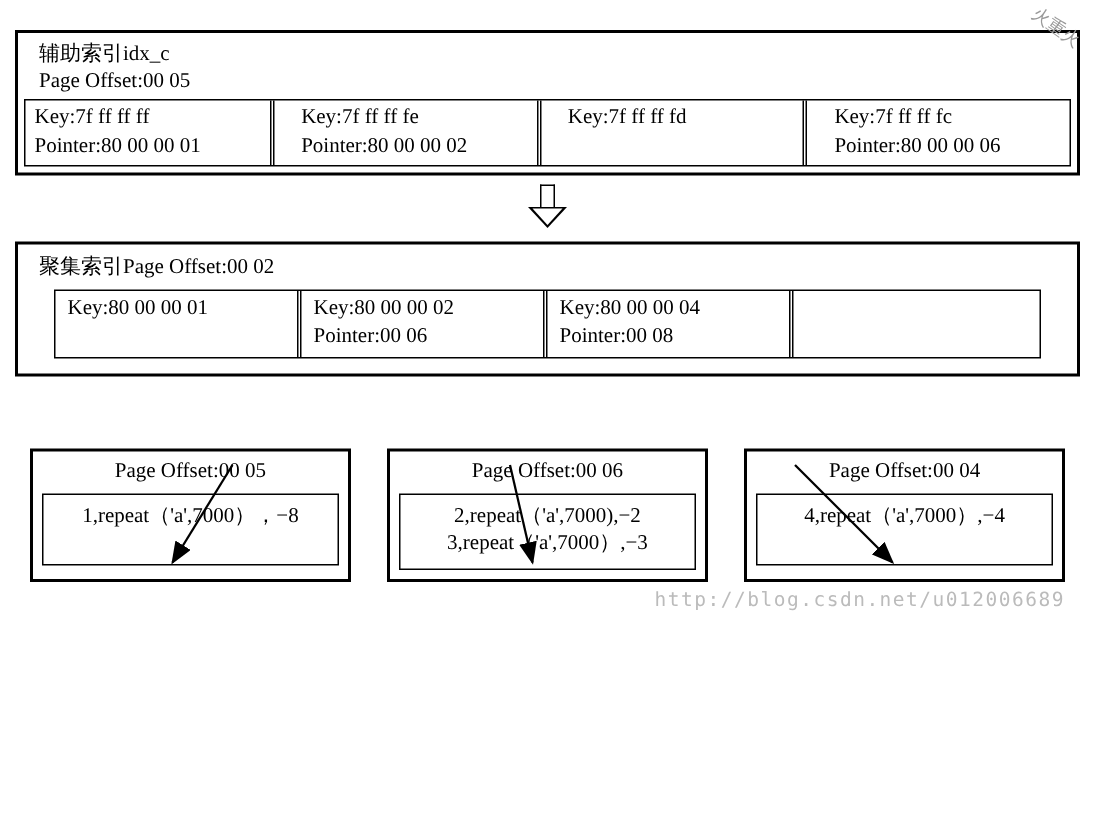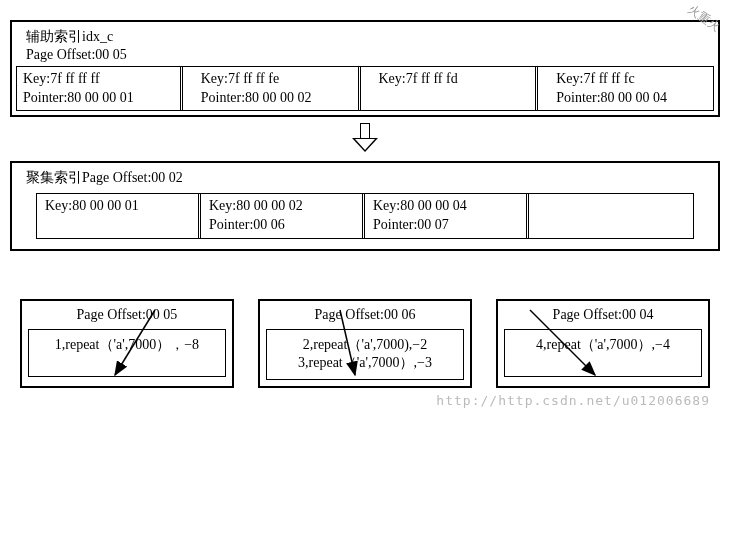--- a/index.html
+++ b/index.html
@@ -113,21 +113,21 @@
     </div>
     <div class="cell dbl">
       <div>Key:7f ff ff fe</div>
       <div>Pointer:80 00 00 02</div>
     </div>
     <div class="cell dbl">
       <div>Key:7f ff ff fd</div>
     </div>
     <div class="cell">
       <div>Key:7f ff ff fc</div>
-      <div>Pointer:80 00 00 04</div>
+      <div>Pointer:80 00 00 06</div>
     </div>
   </div>
 </div>
 
 <div class="hollow-arrow">
   <div class="shaft"></div>
     <div class="head"></div>
 </div>
 
 <div class="mid-block">
@@ -135,21 +135,21 @@
   <div class="mid-row">
     <div class="mid-cell dbl">
       <div>Key:80 00 00 01</div>
     </div>
     <div class="mid-cell dbl">
       <div>Key:80 00 00 02</div>
       <div>Pointer:00 06</div>
     </div>
     <div class="mid-cell dbl">
       <div>Key:80 00 00 04</div>
-      <div>Pointer:00 07</div>
+      <div>Pointer:00 08</div>
     </div>
     <div class="mid-cell"></div>
   </div>
 </div>
 
 <div class="bottom-row">
   <div class="leaf">
     <div class="leaf-title">Page Offset:00 05</div>
     <div class="leaf-body">1,repeat（'a',7000），−8</div>
   </div>
@@ -179,13 +179,13 @@
 
   <line x1="245" y1="435" x2="260" y2="435" stroke="#000" stroke-width="1.5" marker-end="url(#ah)"></line>
   <line x1="260" y1="448" x2="245" y2="448" stroke="#000" stroke-width="1.5" marker-end="url(#ah)"></line>
   <line x1="480" y1="435" x2="495" y2="435" stroke="#000" stroke-width="1.5" marker-end="url(#ah)"></line>
   <line x1="495" y1="448" x2="480" y2="448" stroke="#000" stroke-width="1.5" marker-end="url(#ah)"></line>
 
   <polyline points="600,480 600,505 120,505 120,480" fill="none" stroke="#000" stroke-width="1.5" marker-end="url(#ah)"></polyline>
   <polyline points="130,480 130,498 590,498 590,480" fill="none" stroke="#000" stroke-width="1.5" marker-end="url(#ah)"></polyline>
 </svg>
 
-<div class="watermark">http://http.csdn.net/u012006689</div>
+<div class="watermark">http://blog.csdn.net/u012006689</div>
 
 </body></html>

